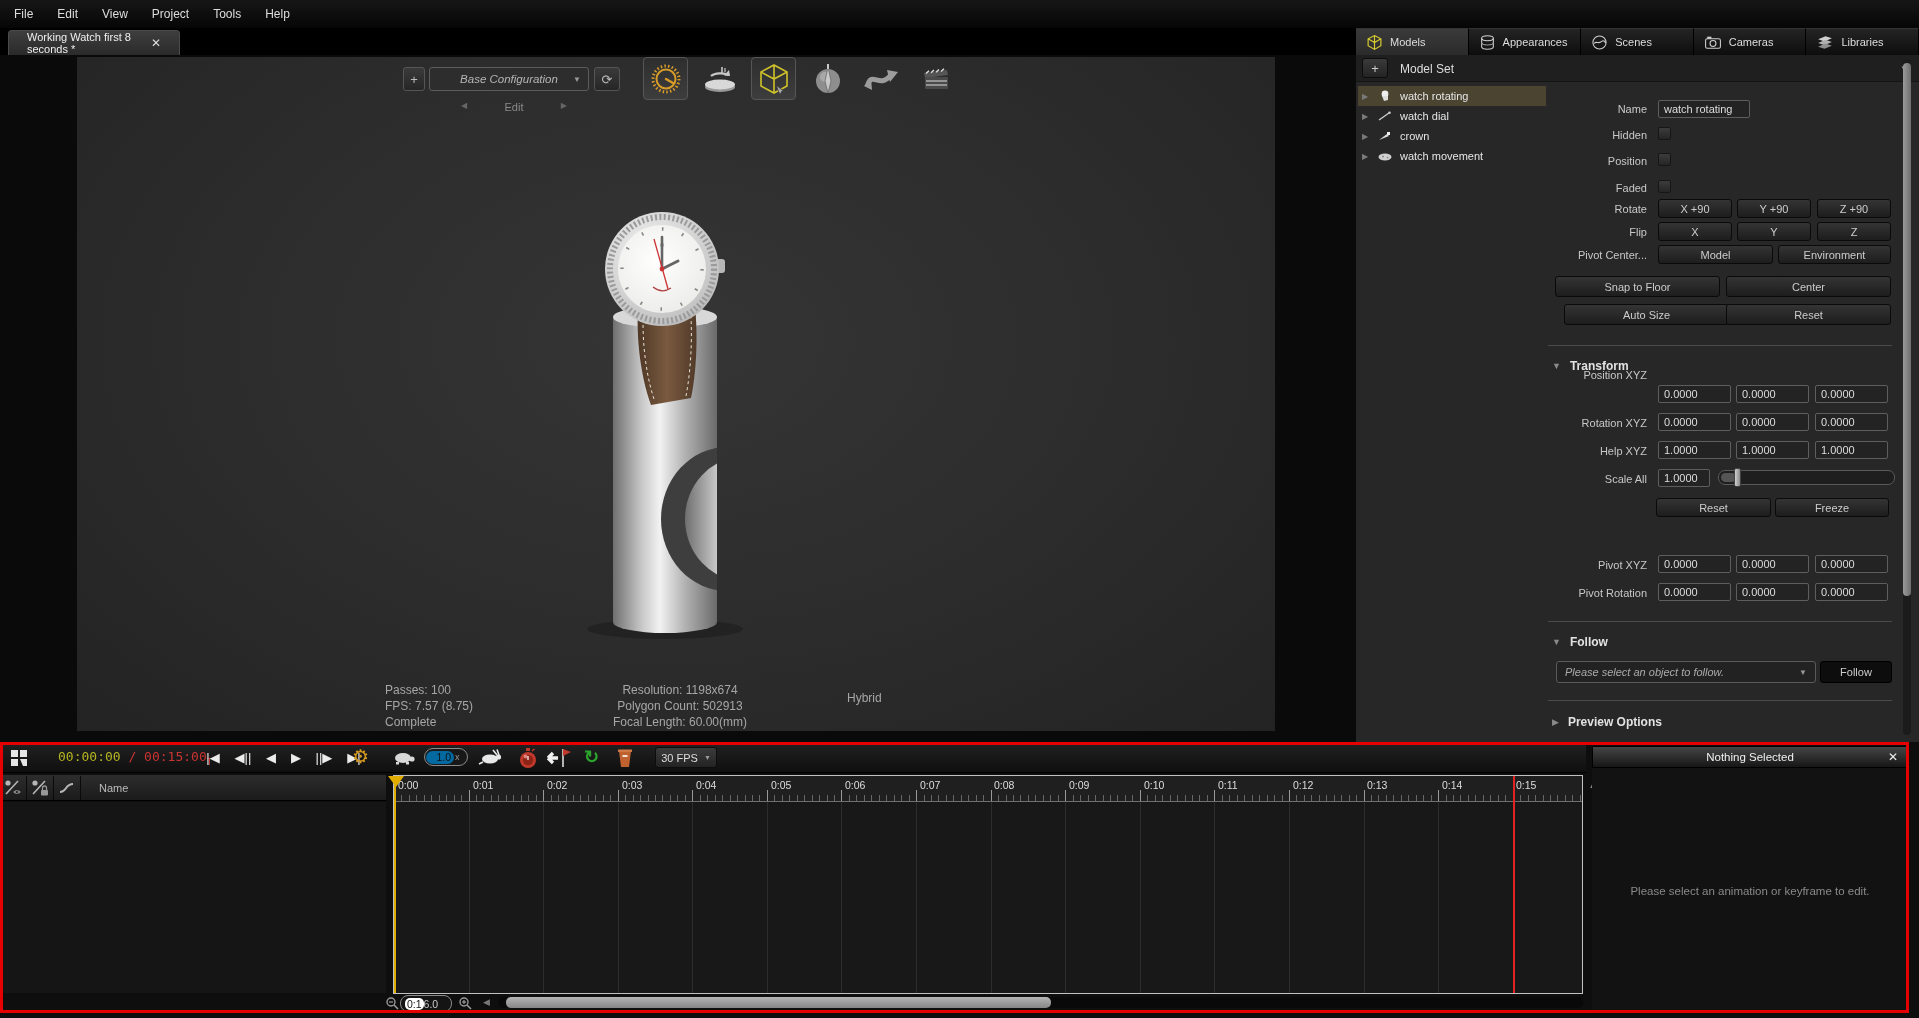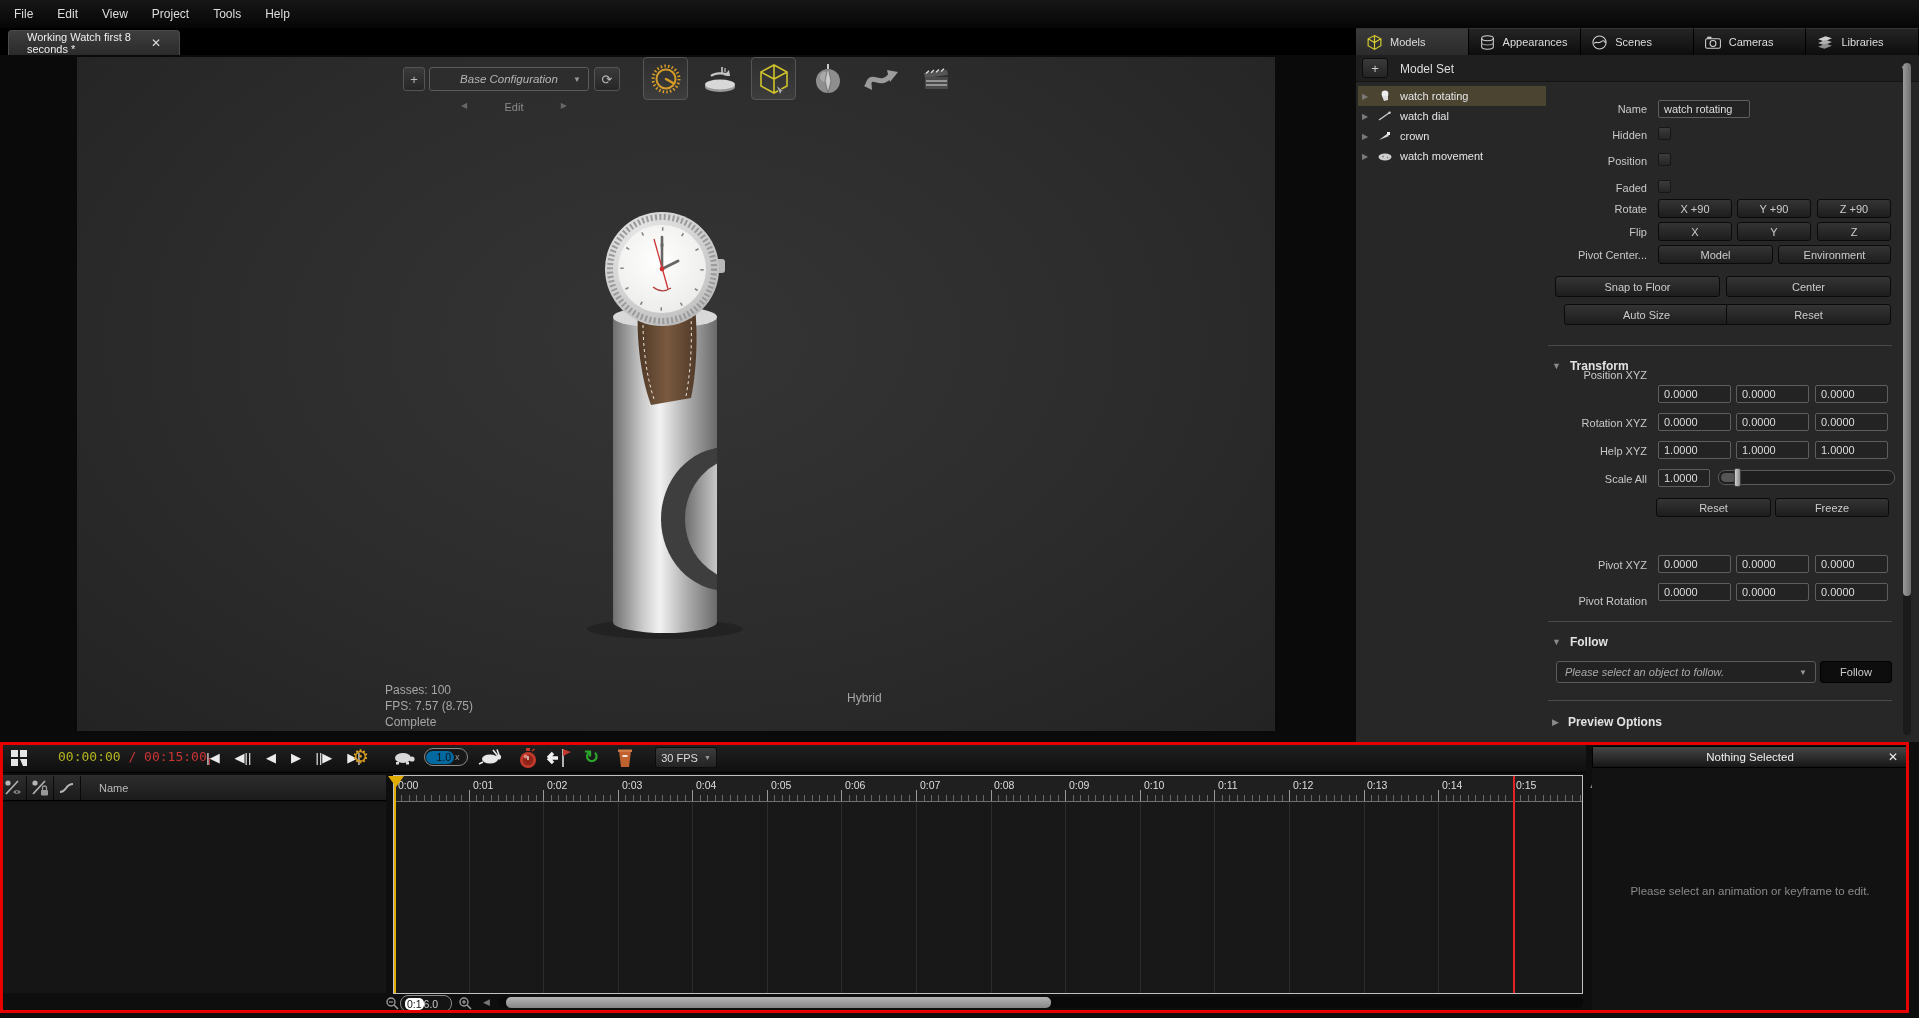--- a/index.html
+++ b/index.html
@@ -256,20 +256,25 @@
     <line x1="105" y1="72" x2="121" y2="64" stroke="#666" stroke-width="3" stroke-linecap="round"></line>
     <line x1="111" y1="92" x2="97" y2="42" stroke="#c33" stroke-width="1.3"></line>
     <circle cx="105" cy="72" r="2.4" fill="#c33"></circle>
   </svg>
 
   <div class="abs vp-stats" style="left:308px;top:625px;">
     <div>Passes: 100</div>
     <div>FPS: 7.57 (8.75)</div>
     <div>Complete</div>
   </div>
+  <div class="abs vp-stats" style="left:443px;top:625px;width:320px;text-align:center;">
+    <div>Resolution: 1198x674</div>
+    <div>Polygon Count: 502913</div>
+    <div>Focal Length: 60.00(mm)</div>
+  </div>
   <div class="abs vp-stats" style="left:770px;top:633px;">Hybrid</div>
 </div>
 
 <div class="abs right-panel">
   <div class="ms-row">
     <div class="small-btn abs" style="left:6px;top:3px;width:26px;height:20px;font-size:13px;">+</div>
     <span class="abs" style="left:44px;top:7px;font-size:12px;color:#ddd;">Model Set</span>
     <span class="abs" style="left:544px;top:9px;font-size:8px;color:#999;">▼</span>
   </div>
 
@@ -357,21 +362,21 @@
     <div class="abs" style="left:2px;top:2px;width:15px;height:9px;background:#555;border-radius:5px;"></div>
     <div class="abs" style="left:15px;top:-3px;width:7px;height:19px;background:linear-gradient(90deg,#d0d0d0,#8a8a8a);border:1px solid #444;border-radius:2px;"></div>
   </div>
   <div class="pbtn" style="left:300px;top:443px;width:115px;height:19px;">Reset</div>
   <div class="pbtn" style="left:419px;top:443px;width:114px;height:19px;">Freeze</div>
 
   <div class="plabel" style="top:504px;">Pivot XYZ</div>
   <div class="pfield" style="left:302px;top:500px;width:73px;">0.0000</div>
   <div class="pfield" style="left:380px;top:500px;width:73px;">0.0000</div>
   <div class="pfield" style="left:459px;top:500px;width:73px;">0.0000</div>
-  <div class="plabel" style="top:532px;margin-top:8px;">Pivot Rotation</div>
+  <div class="plabel" style="top:532px;">Pivot Rotation</div>
   <div class="pfield" style="left:302px;top:528px;width:73px;">0.0000</div>
   <div class="pfield" style="left:380px;top:528px;width:73px;">0.0000</div>
   <div class="pfield" style="left:459px;top:528px;width:73px;">0.0000</div>
 
   <div class="sep" style="top:566px;"></div>
   <div class="sect-hdr" style="left:196px;top:580px;">
     <span class="tri">▼</span>
     <span>Follow</span>
   </div>
   <div class="abs" style="left:200px;top:606px;width:260px;height:22px;background:#222;border:1px solid #5a5a5a;border-radius:3px;display:flex;align-items:center;padding:0 8px;font-style:italic;color:#aaa;">

